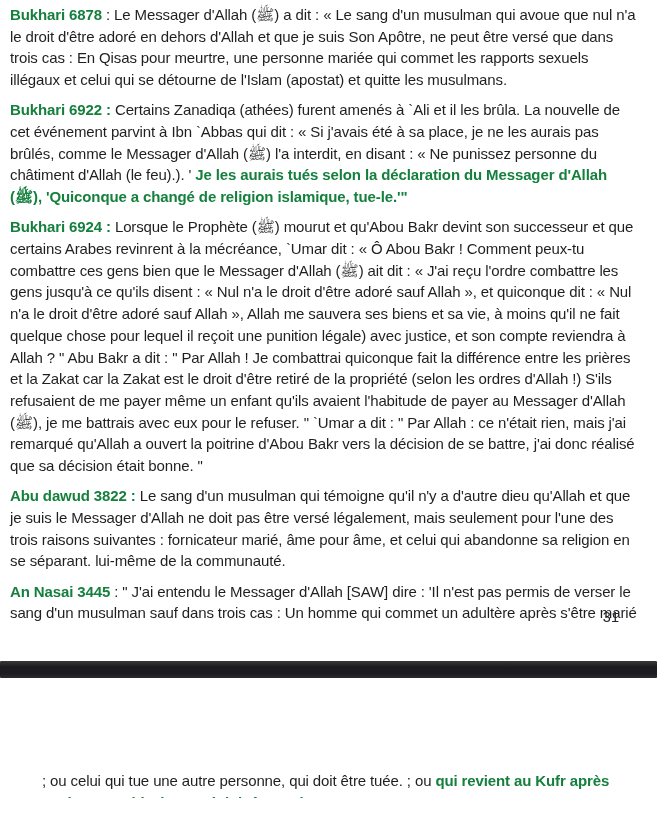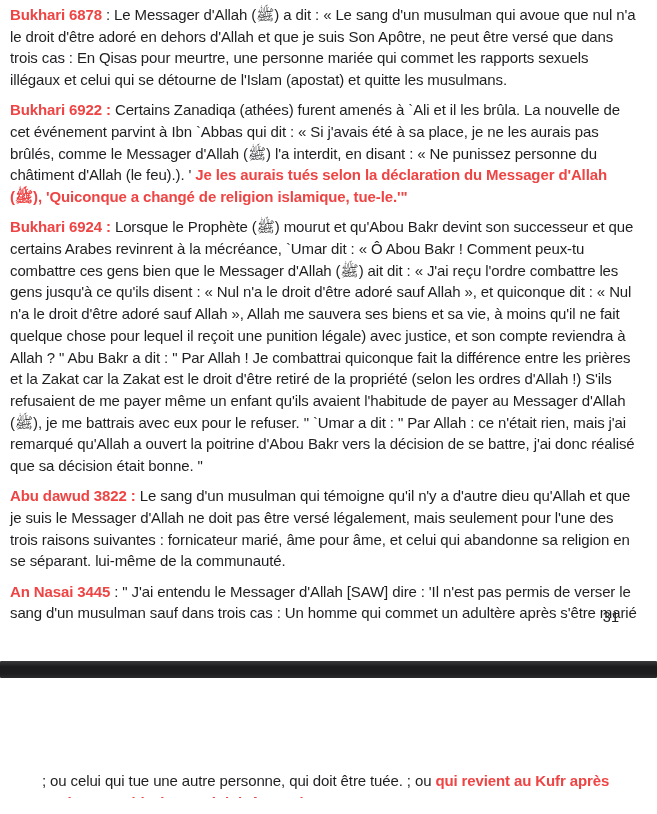--- a/index.html
+++ b/index.html
@@ -40,21 +40,21 @@
     text-align: left;
   }
   .page-2 .doc-content {
     padding-top: 92px;
   }
   .doc-content p {
     margin: 0 0 8.5px 0;
   }
   .bold {
     font-weight: 700;
-    color: #ef4444;
+    color: #15803d;
   }
   .page-number {
     position: absolute;
     top: 609px;
     right: 38px;
     font-size: 14.5px;
     color: #222124;
     letter-spacing: 0;
   }
   .page-separator {

